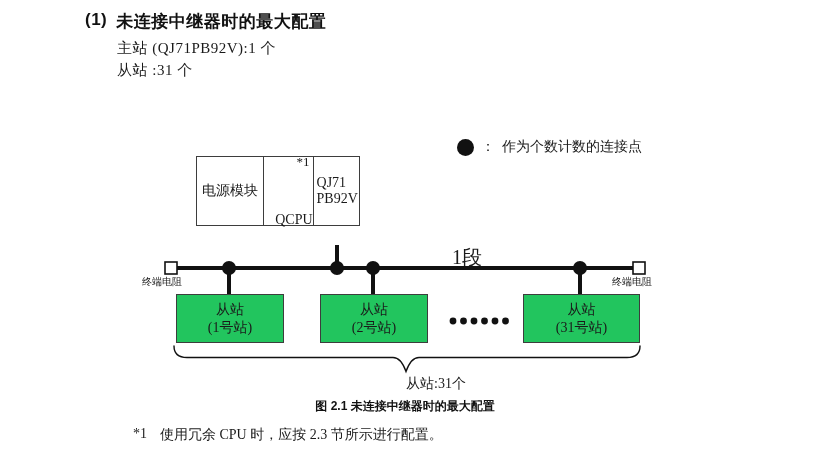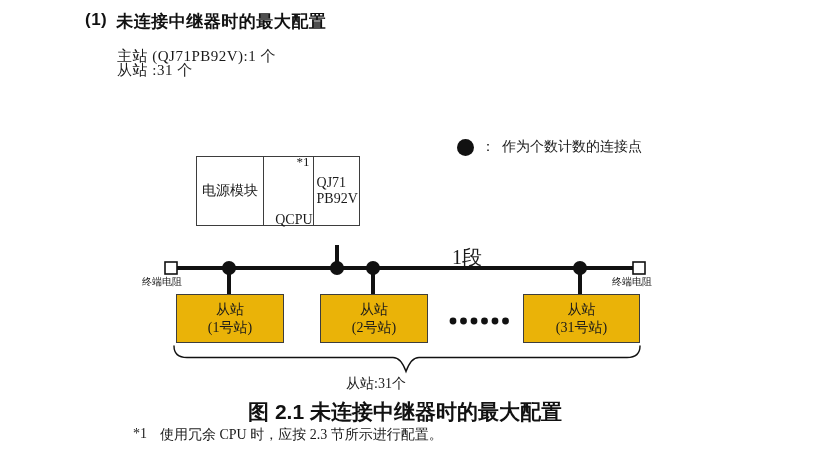--- a/index.html
+++ b/index.html
@@ -15,21 +15,21 @@
   .abs { position: absolute; }
 
   .heading {
     left: 85px; top: 10px;
     display: flex; gap: 9px;
     font-family: "Liberation Sans", "DejaVu Sans", sans-serif;
     font-weight: bold; font-size: 17px; color: #111;
     letter-spacing: 0.5px;
   }
   .body-line { left: 117px; font-size: 15px; letter-spacing: 0.5px; }
-  .line-master { top: 39px; margin-top: 8px; }
+  .line-master { top: 39px; }
   .line-slave  { top: 61px; }
 
   .master-label { left: 196px; top: 131px; font-size: 14px; }
 
   .master-box {
     left: 196px; top: 156px; width: 164px; height: 70px;
     border: 1.4px solid #3d3d3d;
     display: flex;
     background: #fff;
   }
@@ -47,32 +47,32 @@
   .segment-label { left: 452px; top: 244px; font-size: 20px; }
   .terminator-label { font-size: 10px; }
   .terminator-left  { left: 142px; top: 275px; }
   .terminator-right { left: 612px; top: 275px; }
 
   .slave-box {
     top: 294px; height: 49px;
     border: 1.4px solid #3d3d3d;
     display: flex; flex-direction: column; justify-content: center; align-items: center;
     font-size: 14px; line-height: 18px;
-    background: #eab308;
+    background: #22c55e;
   }
   .slave-1  { left: 176px; width: 108px; }
   .slave-2  { left: 320px; width: 108px; }
   .slave-31 { left: 523px; width: 117px; }
 
-  .brace-label { left: 346px; top: 375px; width: 120px; text-align: left; font-size: 14px; }
+  .brace-label { left: 346px; top: 375px; width: 120px; text-align: right; font-size: 14px; }
 
   .caption {
     left: 0; top: 398px; width: 810px; text-align: center;
     font-family: "Liberation Sans", "DejaVu Sans", sans-serif;
-    font-weight: bold; font-size: 21px; color: #111;
+    font-weight: bold; font-size: 12px; color: #111;
   }
   .footnote { left: 133px; top: 426px; display: flex; gap: 13px; font-size: 14px; }
 
   svg.overlay { position: absolute; left: 0; top: 0; width: 821px; height: 457px; pointer-events: none; }
 </style>
 </head>
 <body>
 
 <div class="page">
 

